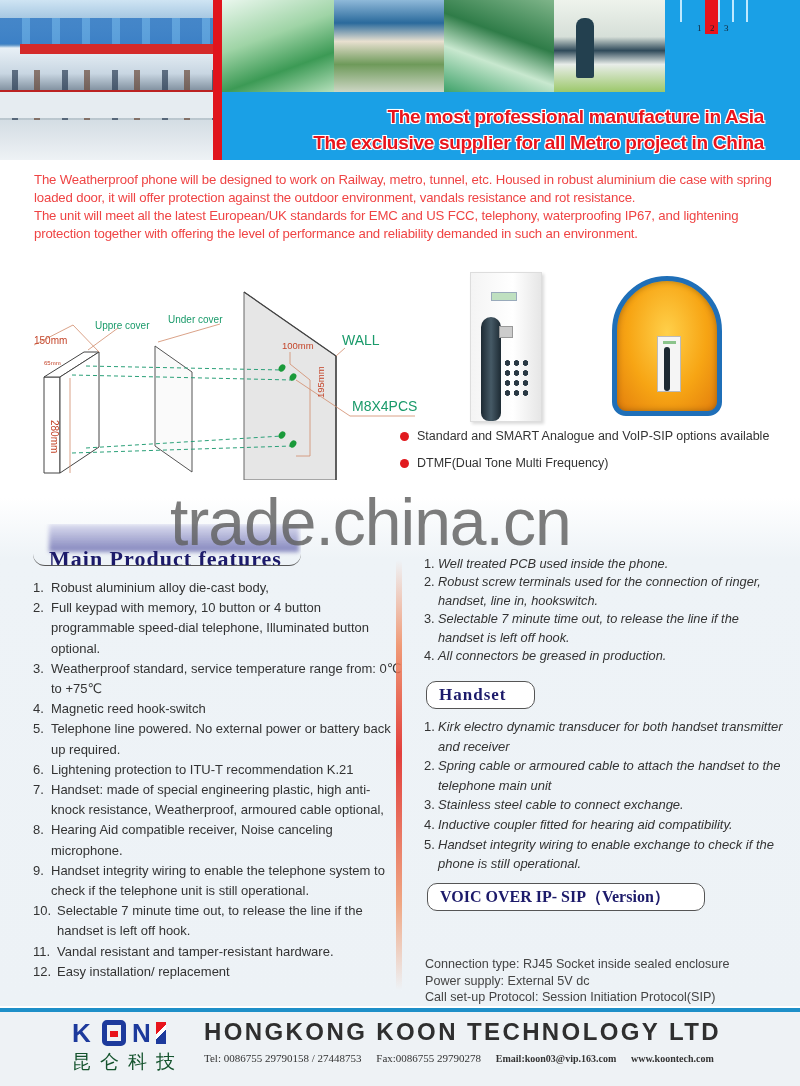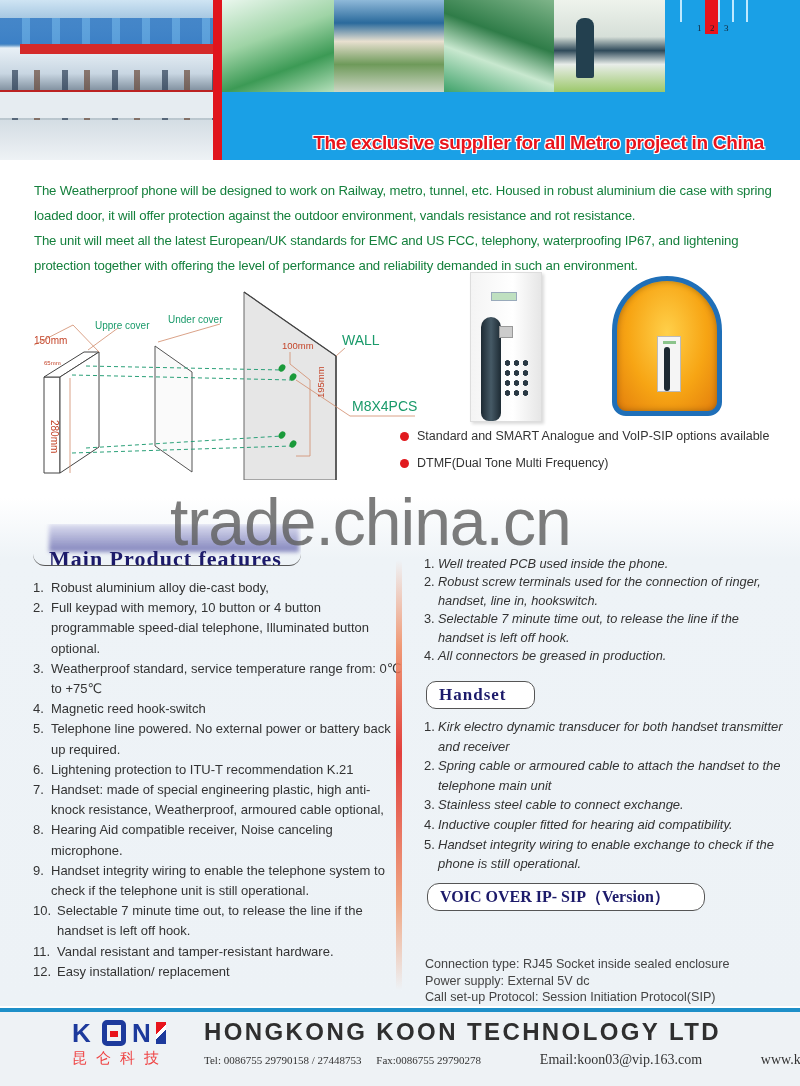--- a/index.html
+++ b/index.html
@@ -28,21 +28,21 @@
   .page-indicator { position: absolute; left: 680px; top: 0; width: 100px; height: 40px; }
   .page-indicator .tick { position: absolute; top: 0; width: 2px; height: 22px; background: #bfe9ff; }
   .page-num { position: absolute; top: 23px; font-family: "Liberation Serif", serif; font-size: 9px; color: #123; }
   .page-active-bar { position: absolute; left: 705px; top: 0; width: 13px; height: 34px; background: #e8141c; }
   .tagline { position: absolute; right: 36px; text-align: right; font-family: "Liberation Sans", sans-serif; font-weight: bold; font-size: 19px; color: #e8141c; letter-spacing: -0.3px;
     text-shadow: -1px -1px 0 #fff, 1px -1px 0 #fff, -1px 1px 0 #fff, 1px 1px 0 #fff, 0 0 2px #fff; }
   .tagline-1 { top: 106px; }
   .tagline-2 { top: 132px; text-align: right; }
 
   
-  .intro { position: absolute; left: 34px; top: 178px; width: 740px; font-size: 13.2px; line-height: 25px; color: #15803d; letter-spacing: -0.15px; }
+  .intro { position: absolute; left: 34px; top: 171px; width: 740px; font-size: 13.2px; line-height: 18px; color: #ef4444; letter-spacing: -0.15px; }
 
   
   .diagram { position: absolute; left: 0; top: 280px; width: 420px; height: 200px; }
   .diag-label { position: absolute; font-size: 10px; }
   .green { color: #1a9a6a; }
   .red { color: #c4452a; }
 
   
   .phone-white { position: absolute; left: 470px; top: 272px; width: 72px; height: 150px; background: linear-gradient(90deg, #f4f4f4, #ffffff 60%, #e6e6e6); border: 1px solid #ddd; box-shadow: 2px 2px 3px rgba(0,0,0,.15); }
   .phone-white .display { position: absolute; left: 20px; top: 19px; width: 26px; height: 9px; background: #bfe0c0; border: 1px solid #9ab; }
@@ -74,39 +74,39 @@
 
   .divider-red { position: absolute; left: 396px; top: 560px; width: 6px; height: 430px; background: linear-gradient(180deg, rgba(255,200,180,0), #f08a60 20%, #e0201c 45%, #f09a70 80%, rgba(255,200,180,0)); border-radius: 3px; opacity: .85; }
 
   .pcb-list { position: absolute; left: 424px; top: 555px; width: 360px; font-size: 12.8px; line-height: 18.4px; color: #333; }
   .sub-item { display: flex; }
   .sub-item .num { width: 14px; flex: none; }
   .sub-item .text { flex: 1; font-style: italic; }
 
   .pill { position: absolute; height: 28px; border: 1.5px solid #555; border-radius: 10px; background: #fff; display: flex; align-items: center; padding-left: 12px; font-family: "Liberation Serif", serif; font-weight: bold; color: #1c1a6a; }
   .pill-handset { left: 426px; top: 681px; width: 109px; font-size: 17px; letter-spacing: 1px; }
-  .pill-voip { left: 427px; top: 883px; width: 278px; font-size: 16px; border-radius: 12px; }
+  .pill-voip { left: 427px; top: 883px; width: 278px; font-size: 16px; }
 
   .handset-list { position: absolute; left: 424px; top: 717px; width: 360px; font-size: 13px; line-height: 19.6px; color: #333; }
   .voip-list { position: absolute; left: 425px; top: 956px; width: 370px; font-size: 12.6px; line-height: 16.6px; color: #444; }
 
   
   .footer-bar { position: absolute; left: 0; top: 1008px; width: 800px; height: 4px; background: #1e8fc8; }
   .footer { position: absolute; left: 0; top: 1012px; width: 800px; height: 74px; background: #eef2f5; }
   .logo { position: absolute; left: 72px; top: 1018px; width: 110px; height: 30px; }
   .logo .k { position: absolute; left: 0; top: 0; font-family: "Liberation Sans", sans-serif; font-weight: bold; font-size: 26px; color: #1d3a9c; line-height: 30px; }
   .logo .o { position: absolute; left: 30px; top: 2px; width: 24px; height: 26px; border: 5px solid #1d3a9c; border-radius: 5px; }
   .logo .o::after { content: ""; position: absolute; left: 3px; top: 6px; width: 8px; height: 6px; background: #e8141c; }
   .logo .n { position: absolute; left: 60px; top: 0; font-family: "Liberation Sans", sans-serif; font-weight: bold; font-size: 26px; color: #1d3a9c; line-height: 30px; }
   .logo .flag { position: absolute; left: 78px; top: 4px; width: 10px; height: 22px; background: linear-gradient(135deg, #e8141c 0 40%, #fff 40% 55%, #1d3a9c 55%); }
-  .logo-cn { position: absolute; left: 72px; top: 1049px; font-family: "DejaVu Sans", sans-serif; font-size: 15px; color: #ef4444; letter-spacing: 9px; }
+  .logo-cn { position: absolute; left: 72px; top: 1049px; font-family: "DejaVu Sans", sans-serif; font-size: 19px; color: #14532d; letter-spacing: 9px; }
   .company { position: absolute; left: 204px; top: 1018px; font-family: "Liberation Sans", sans-serif; font-weight: bold; font-size: 24px; color: #2f2f2f; letter-spacing: 2.4px; }
   .contact { position: absolute; left: 204px; top: 1052px; font-family: "Liberation Serif", serif; font-size: 11px; color: #333; white-space: nowrap; }
   .contact span { margin-right: 12px; }
-  .contact .bold { font-weight: normal; font-size: 14px; margin-left: 44px; }
+  .contact .bold { font-weight: bold; font-size: 10px; }
 </style>
 </head>
 <body>
 
 <div class="banner">
   <div class="photo photo-airport">
     <div class="ducts"></div>
       <div class="signbar"></div>
       <div class="people"></div>
       <div class="desk"></div>
@@ -126,20 +126,21 @@
       <div class="tick" style="left:38px"></div>
       <div class="tick" style="left:52px"></div>
       <div class="tick" style="left:66px"></div>
     </div>
     <div class="page-active-bar"></div>
     <span class="page-num" style="left:697px">1</span>
     <span class="page-num" style="left:710px">2</span>
     <span class="page-num" style="left:724px">3</span>
   </div>
 
+  <div class="tagline tagline-1">The most professional manufacture  in Asia</div>
   <div class="tagline tagline-2">The exclusive supplier for all Metro project in China</div>
 </div>
 
 <div class="intro">
   <p>The Weatherproof phone will be designed to work on Railway, metro, tunnel, etc. Housed in robust aluminium die case with spring loaded door, it will offer protection against the outdoor environment, vandals resistance and rot resistance.</p>
   <p>The unit will meet all the latest European/UK standards for EMC and US FCC, telephony, waterproofing IP67, and lightening protection together with offering the level of performance and reliability demanded in such an environment.</p>
 </div>
 
 <div class="diagram">
   <svg width="420" height="200" viewBox="0 0 420 200">

